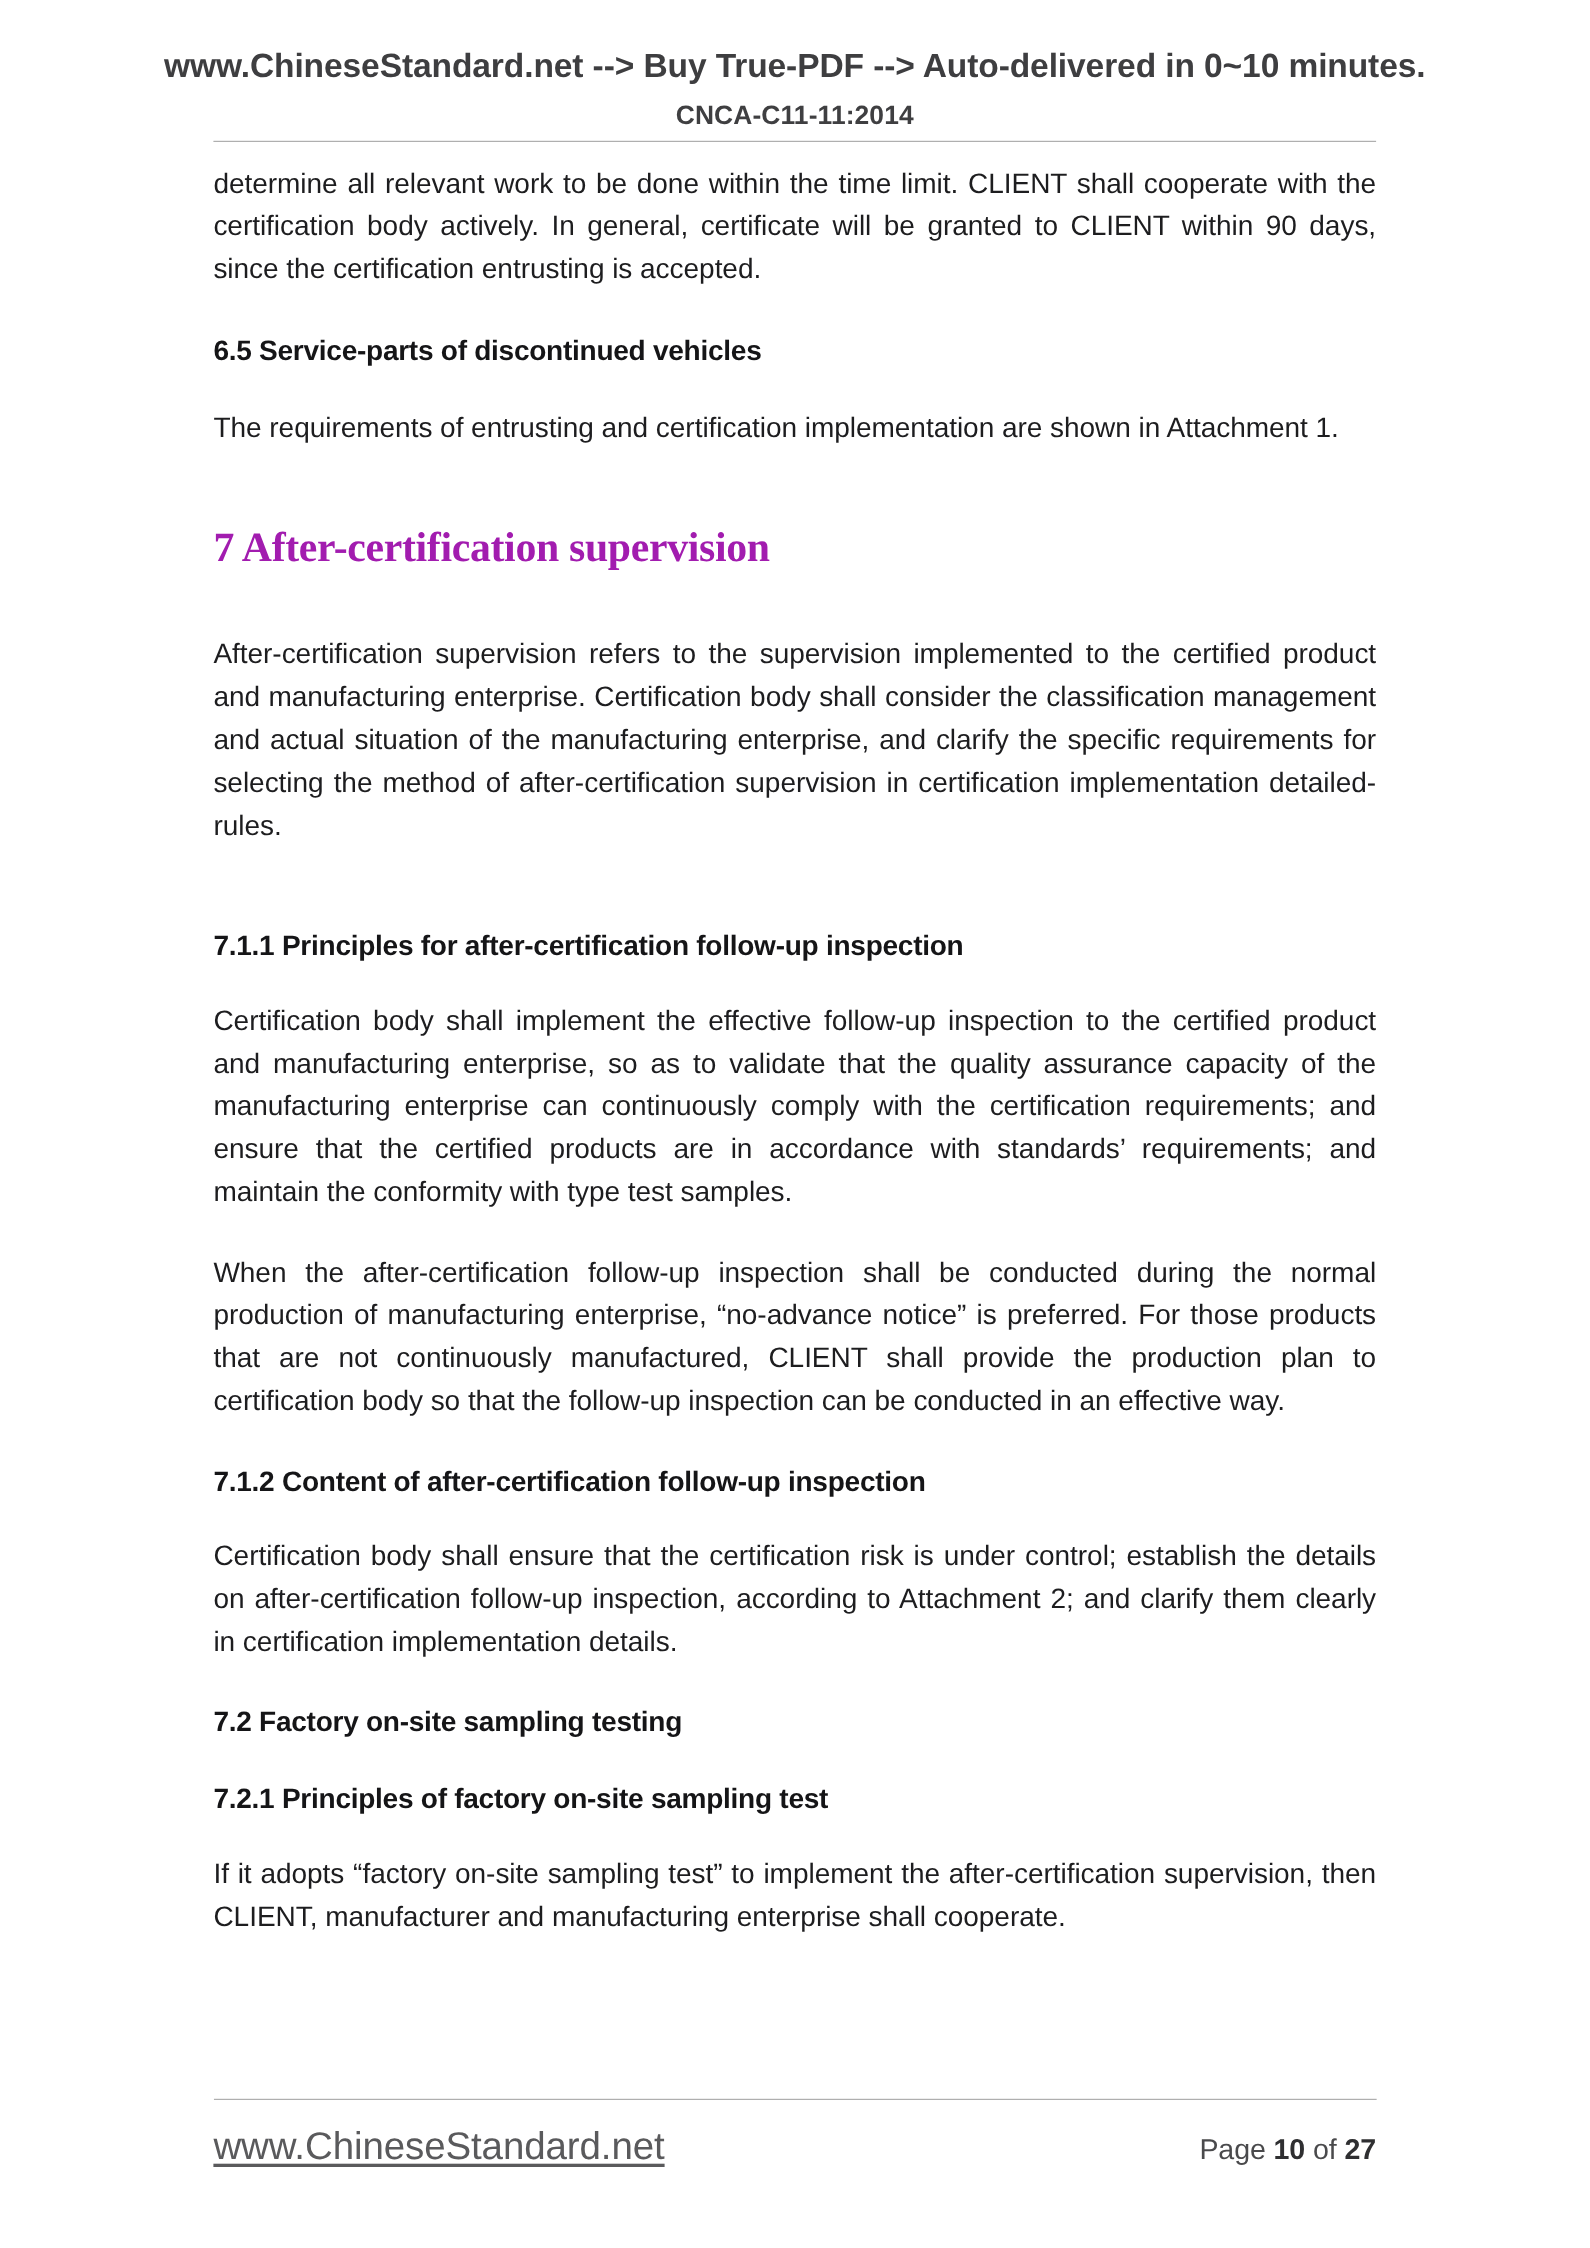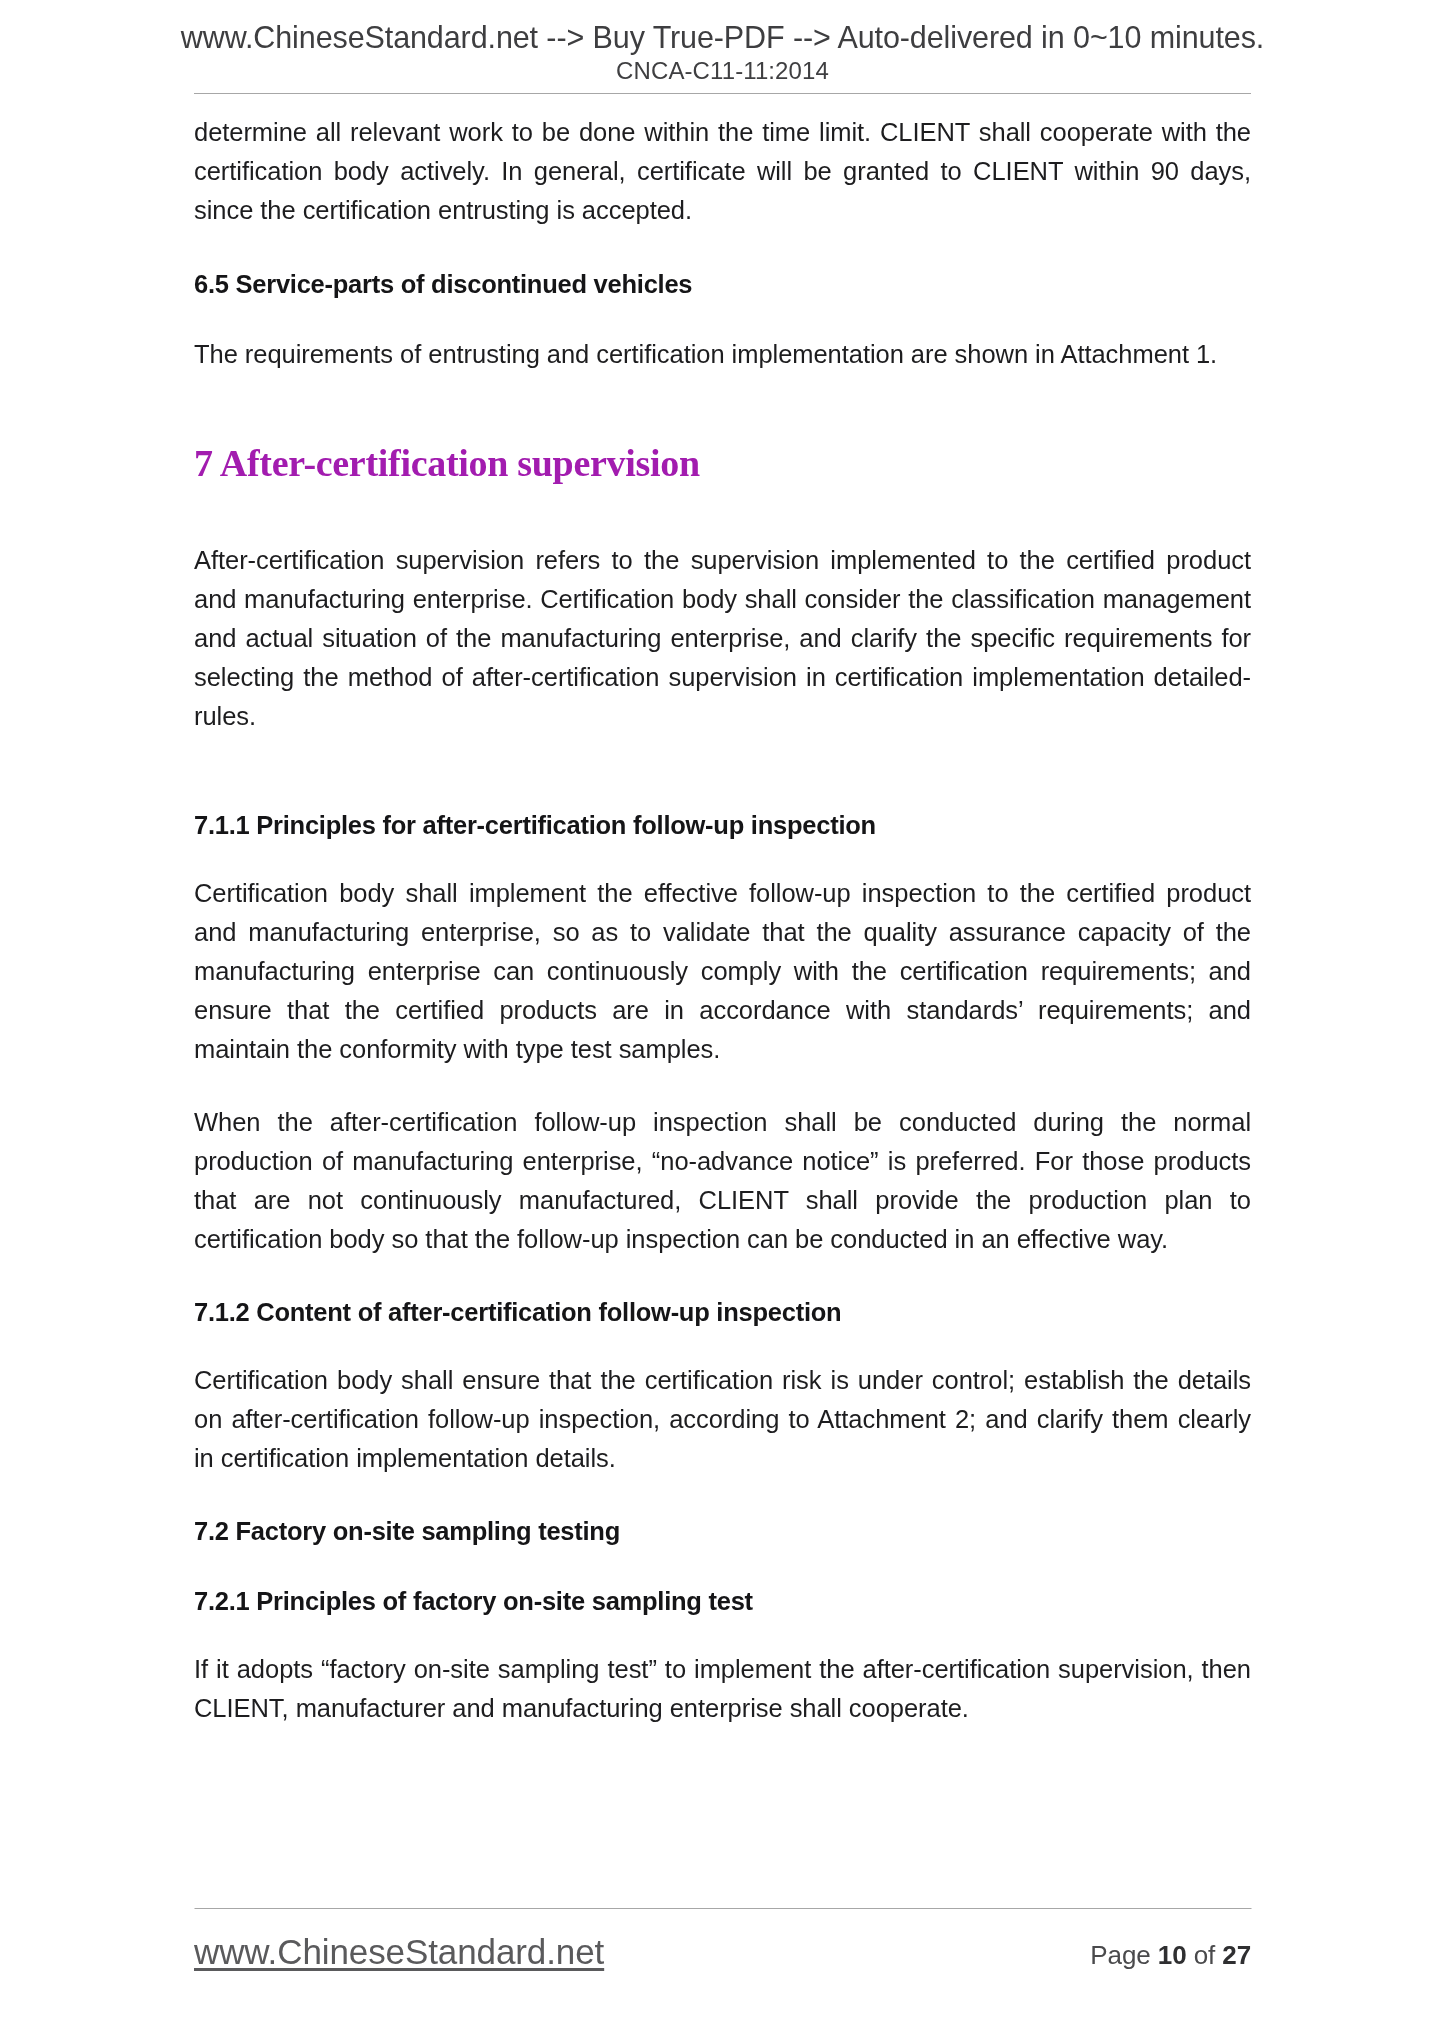--- a/index.html
+++ b/index.html
@@ -20,32 +20,33 @@
     position: relative;
     width: 1445px;
     height: 2044px;
     box-sizing: border-box;
     background: #ffffff;
     overflow: hidden;
   }
 
   
   .page-header {
-    padding-top: 21px;
+    padding-top: 44px;
     text-align: center;
+    font-weight: bold;
   }
   .promo-line {
     font-size: 30.5px;
     line-height: 1.1;
     color: #3e3e40;
     letter-spacing: -0.1px;
     white-space: nowrap;
   }
   .std-code {
-    margin-top: 3px;
+    margin-top: 15px;
     font-size: 24px;
     line-height: 1.1;
     color: #3f3f41;
     letter-spacing: 0.1px;
   }
   .header-rule {
     margin: 9px auto 0 auto;
     width: 1057px;
     height: 1px;
     background: #a7a7a7;

